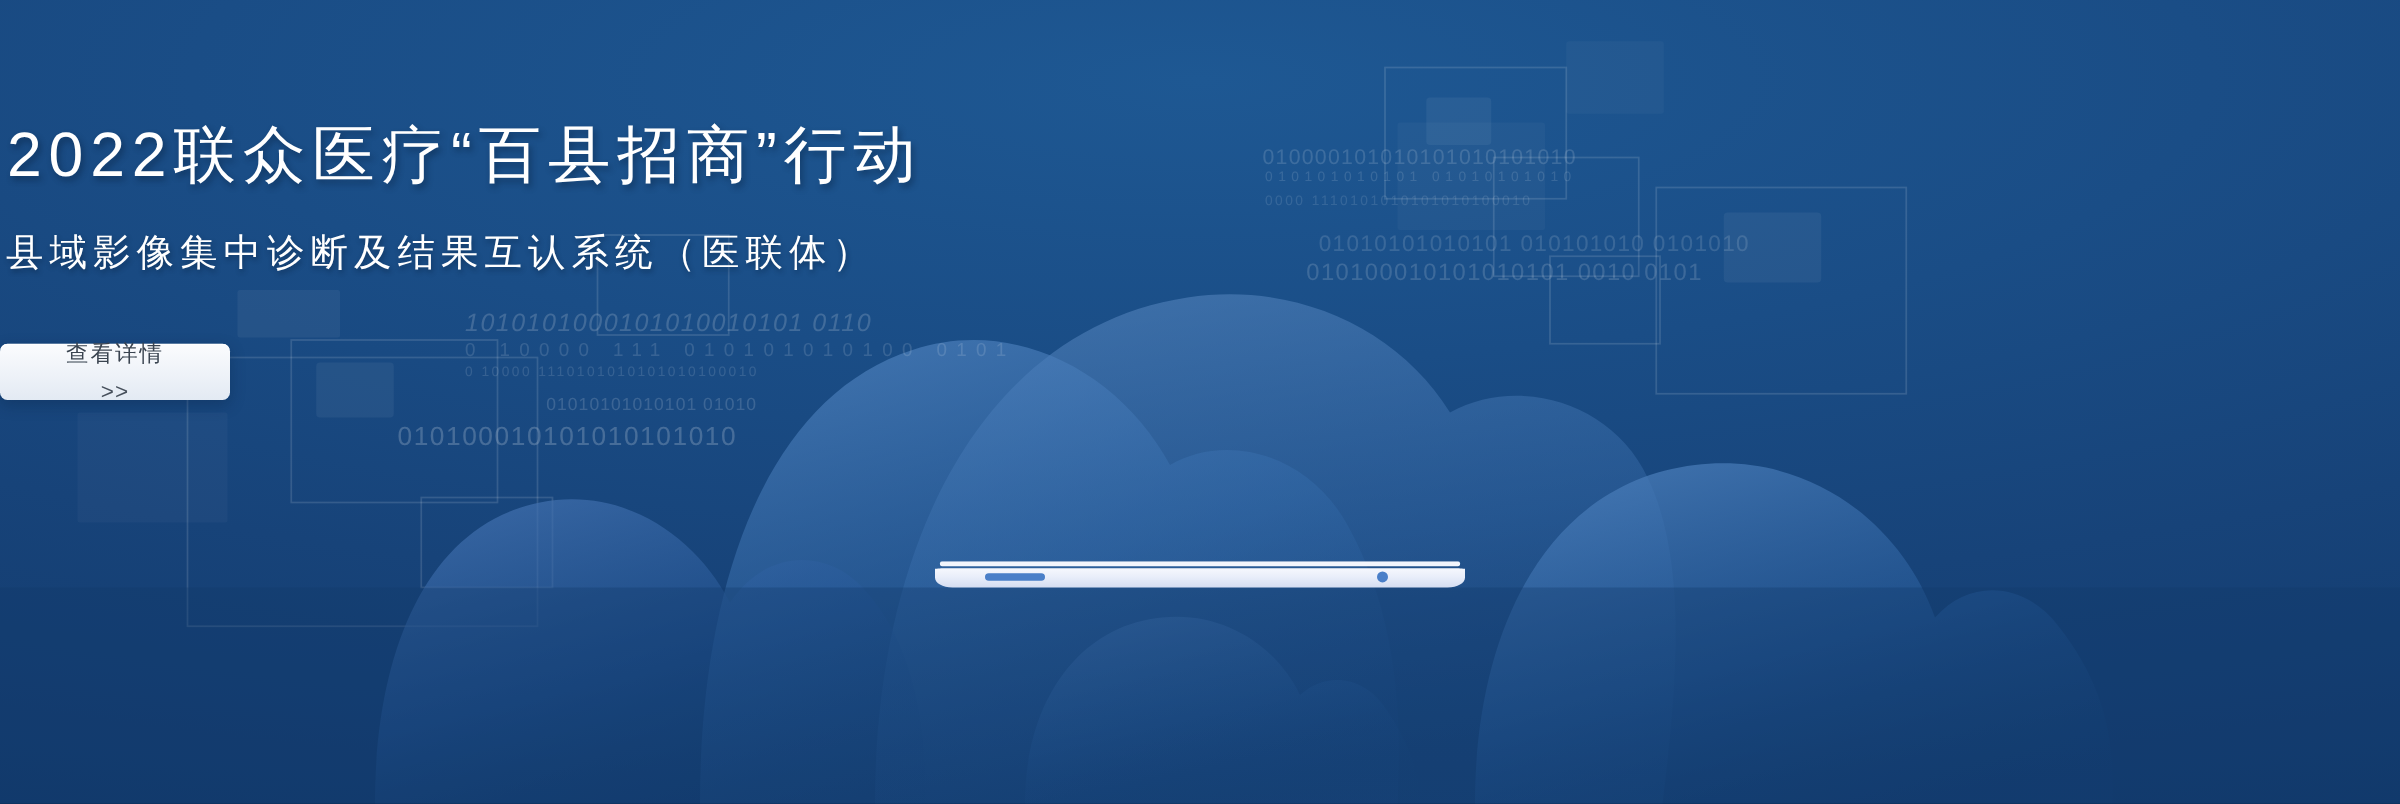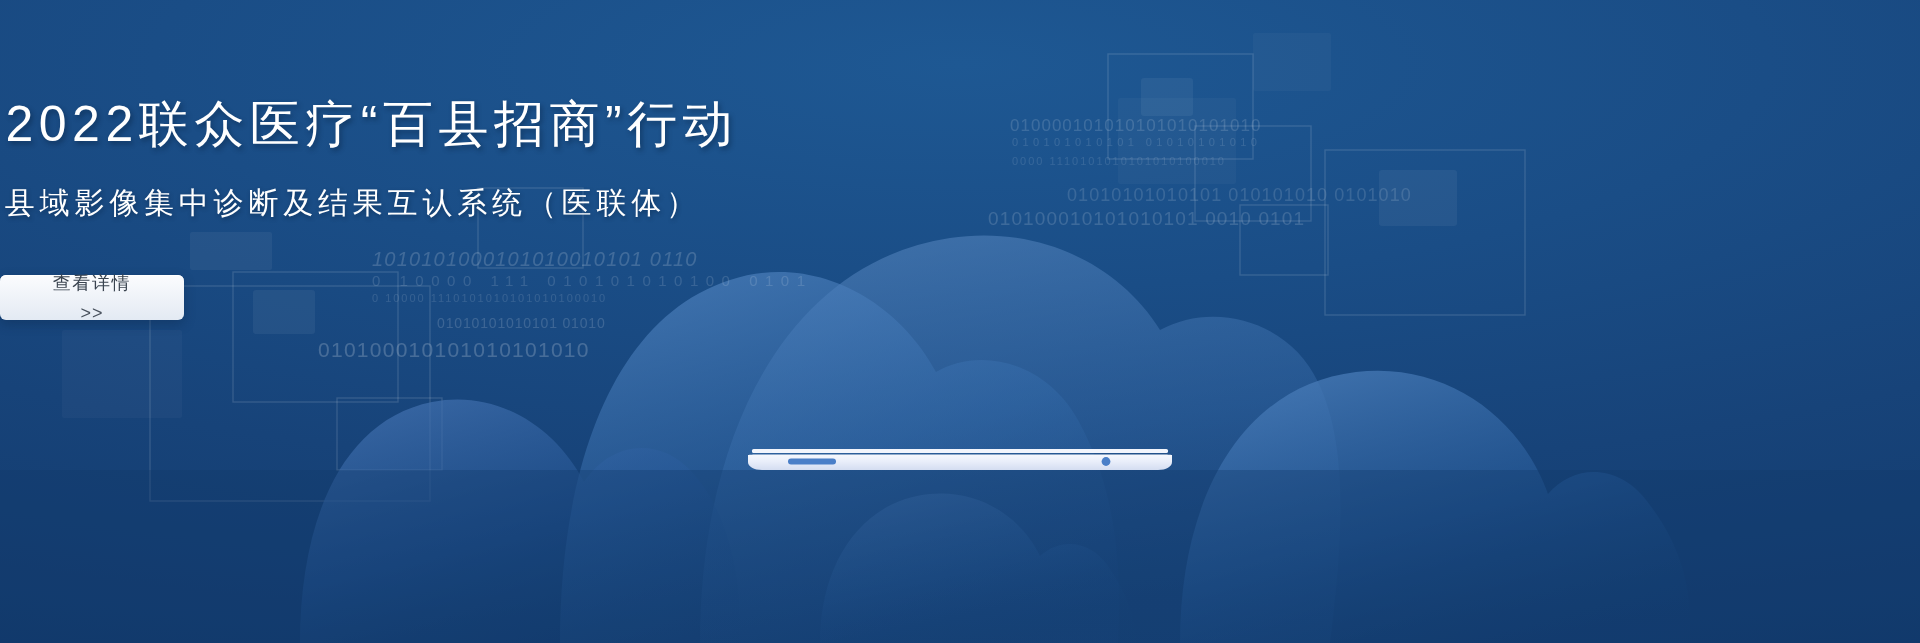--- a/index.html
+++ b/index.html
@@ -42,22 +42,22 @@
     user-select: none;
   }
   .bits-a { left: 372px; top: 248px; font-size: 20px; opacity: 0.17; font-style: italic; }
   .bits-b { left: 372px; top: 272px; font-size: 15px; opacity: 0.13; letter-spacing: 0.5em; }
   .bits-c { left: 372px; top: 292px; font-size: 11px; opacity: 0.12; letter-spacing: 0.18em; }
   .bits-d { left: 437px; top: 315px; font-size: 14px; opacity: 0.15; }
   .bits-e { left: 318px; top: 338px; font-size: 21px; opacity: 0.20; }
   .bits-f { left: 1010px; top: 116px; font-size: 17px; opacity: 0.14; }
   .bits-g { left: 1012px; top: 136px; font-size: 11px; opacity: 0.12; letter-spacing: 0.4em; }
   .bits-h { left: 1012px; top: 155px; font-size: 11px; opacity: 0.11; letter-spacing: 0.18em; }
-  .bits-i { left: 1055px; top: 185px; font-size: 18px; opacity: 0.13; margin-left: 12px; }
-  .bits-j { left: 988px; top: 208px; font-size: 19px; opacity: 0.15; }
+  .bits-i { left: 1055px; top: 185px; font-size: 18px; opacity: 0.13; }
+  .bits-j { left: 1045px; top: 208px; font-size: 19px; opacity: 0.15; }
 
   
   .content {
     position: absolute;
     inset: 0;
     z-index: 6;
     display: flex;
     flex-direction: column;
     align-items: flex-start;
   }

